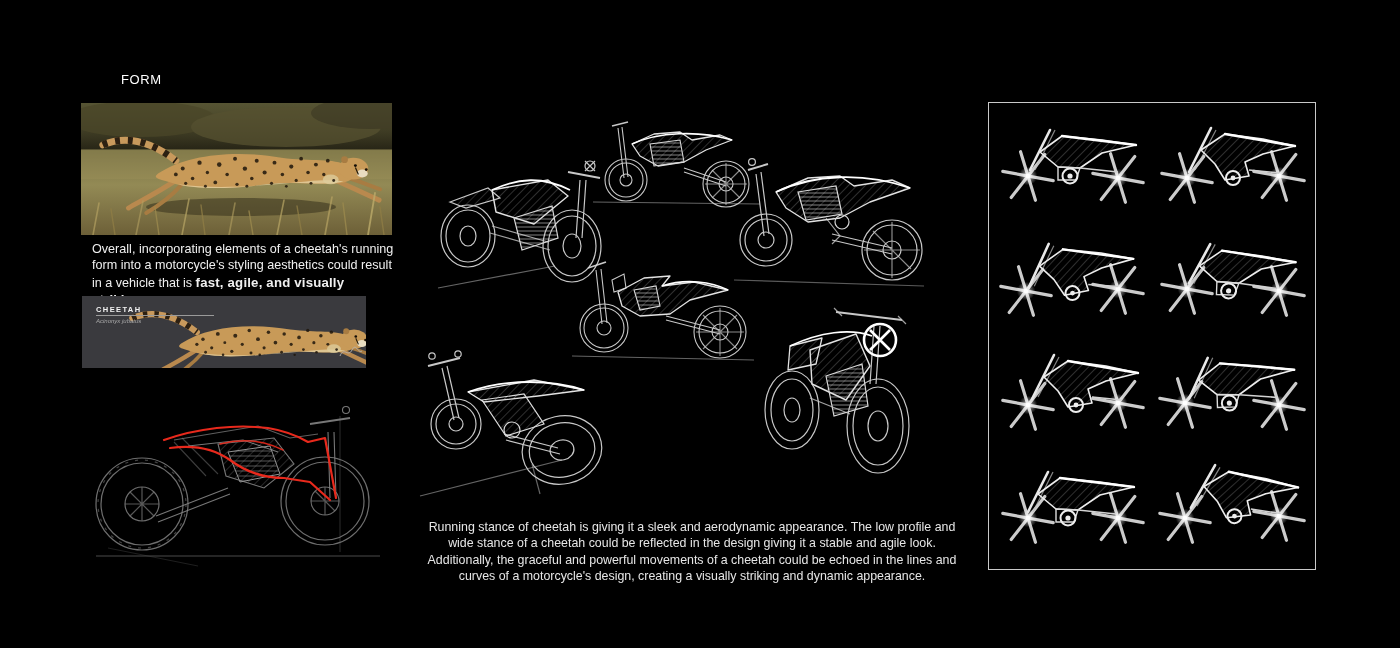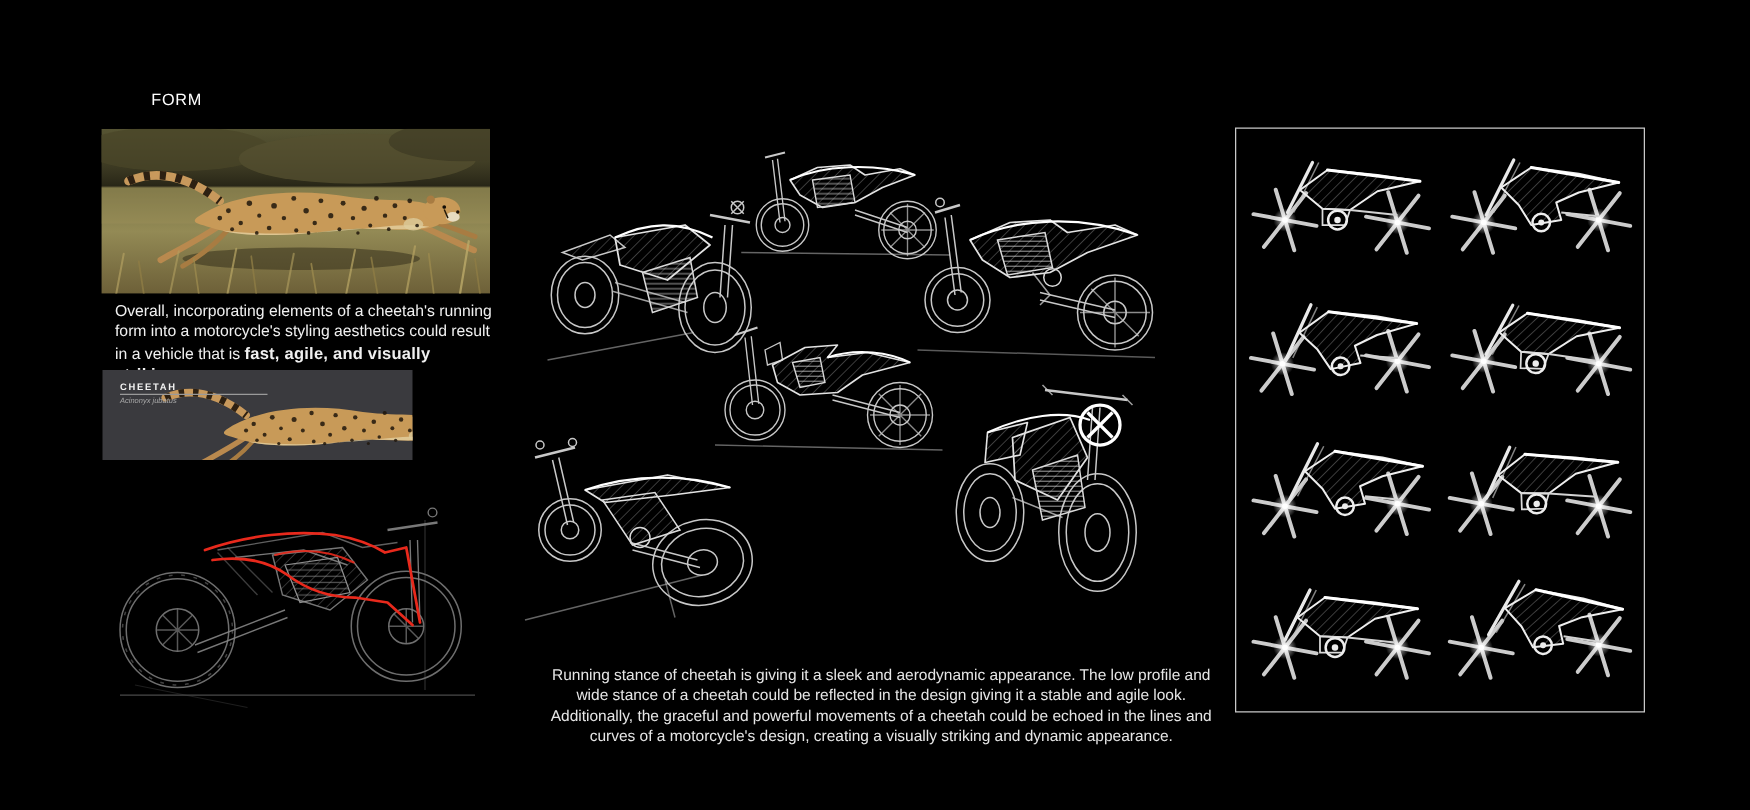--- a/index.html
+++ b/index.html
@@ -8,30 +8,30 @@
   
   .title{position:absolute;left:75px;top:72px;display:flex;align-items:baseline;gap:9px;margin-left:46px;}
   .kicker{font-size:13px;letter-spacing:.6px;color:#fff;}
   .big-title{font-size:23px;font-weight:bold;letter-spacing:.6px;color:#fff;}
   
   .photo{position:absolute;left:81px;top:103px;width:311px;height:132px;overflow:hidden;
          box-shadow:inset 0 0 24px rgba(0,0,0,.55);}
   .intro{position:absolute;left:92px;top:241px;width:302px;font-size:12.6px;line-height:1.3;
          color:#f0f0f0;margin:0;}
   .intro b{font-size:13.2px;letter-spacing:.2px;}
-  .diagram{position:absolute;left:82px;top:296px;width:248px;height:72px;background:#3a3a3e;
+  .diagram{position:absolute;left:82px;top:296px;width:284px;height:72px;background:#3a3a3e;
            overflow:hidden;}
   .spec{position:absolute;left:14px;top:9px;z-index:2;}
   .spec-name{display:block;font-size:7.5px;font-weight:bold;letter-spacing:1.4px;color:#f2f2f2;
              border-bottom:1px solid #9a9a9a;padding-bottom:1px;width:118px;}
   .spec-species{display:block;font-size:6px;font-style:italic;color:#a9a9a9;margin-top:2px;}
   .red-sketch{position:absolute;left:78px;top:380px;width:314px;height:192px;}
   
   .sketch{position:absolute;}
-  .caption{position:absolute;left:416px;top:519px;width:552px;margin:13px;text-align:center;
+  .caption{position:absolute;left:416px;top:519px;width:552px;margin:0;text-align:center;
            font-size:12.4px;line-height:1.32;color:#e6e6e6;}
   
   .panel{position:absolute;left:988px;top:102px;width:328px;height:468px;border:1px solid #c9c9c9;
          box-sizing:border-box;display:grid;grid-template-columns:1fr 1fr;
          grid-template-rows:repeat(4,1fr);align-items:center;justify-items:center;padding:6px 4px;}
   .thumb{width:152px;height:100px;}
   svg{display:block;}
 </style>
 </head>
 <body>

